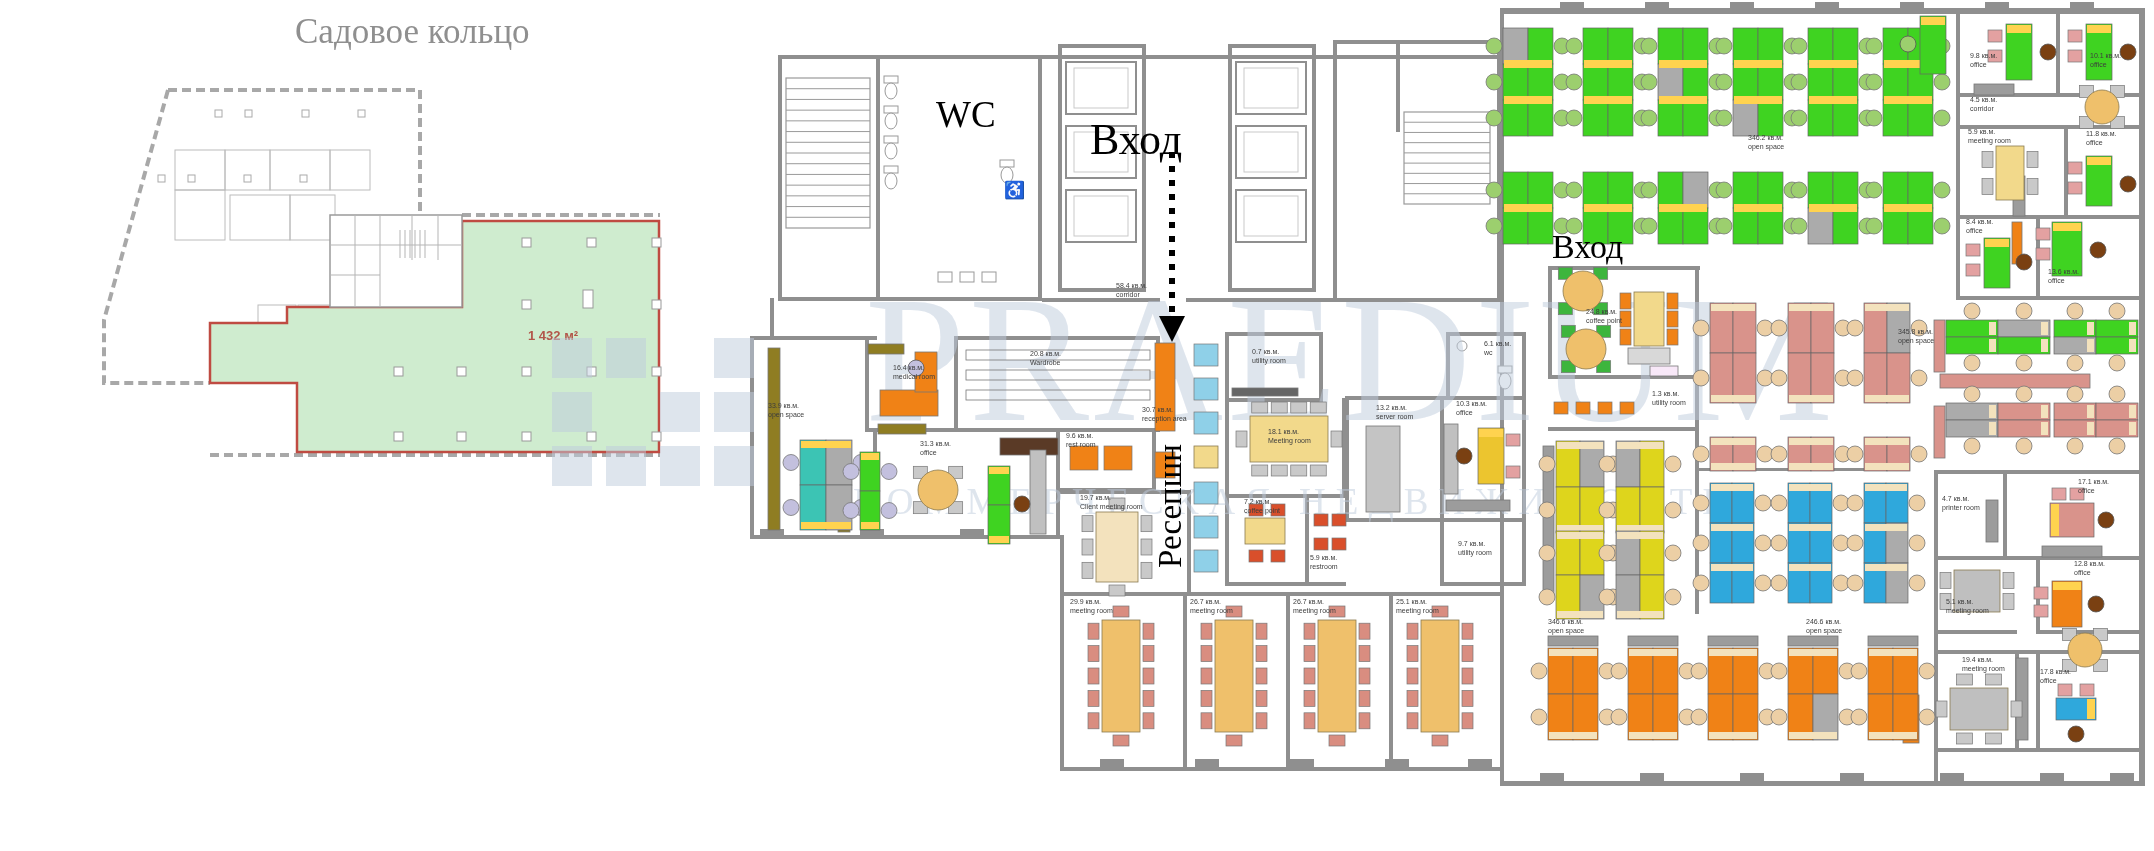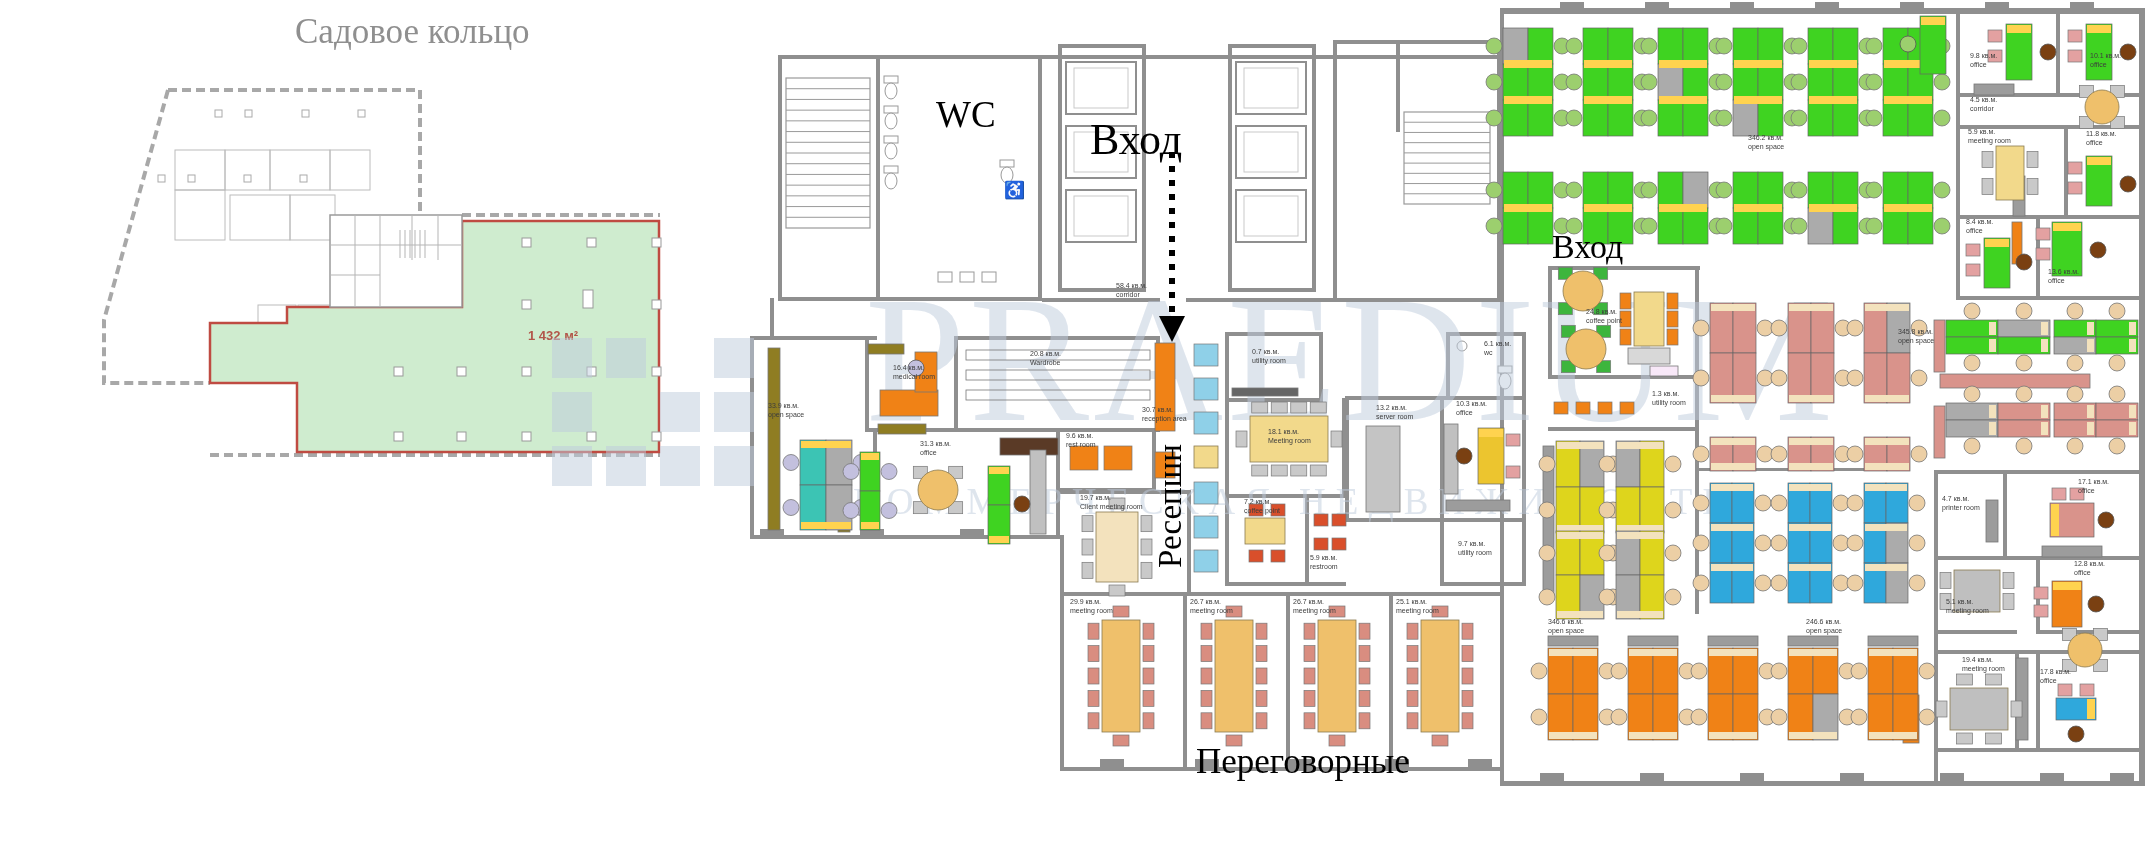--- a/index.html
+++ b/index.html
@@ -1106,14 +1106,13 @@
         <line x1="1172" y1="152" x2="1172" y2="318" stroke="#000" stroke-width="6" stroke-dasharray="6 8"></line>
         <polygon points="1159,316 1185,316 1172,342" fill="#000"></polygon>
       </g>
   </svg>
 
   <div class="biglabel" id="lbl-street">Садовое кольцо</div>
   <div class="biglabel" id="lbl-wc">WC</div>
   <div class="biglabel" id="lbl-entrance">Вход</div>
   <div class="biglabel" id="lbl-reception">Ресепшн</div>
   <div class="biglabel" id="lbl-kitchen">Вход</div>
-  <div class="biglabel" id="lbl-meeting">Переговорные</div>
 </div>
 
 </body></html>

